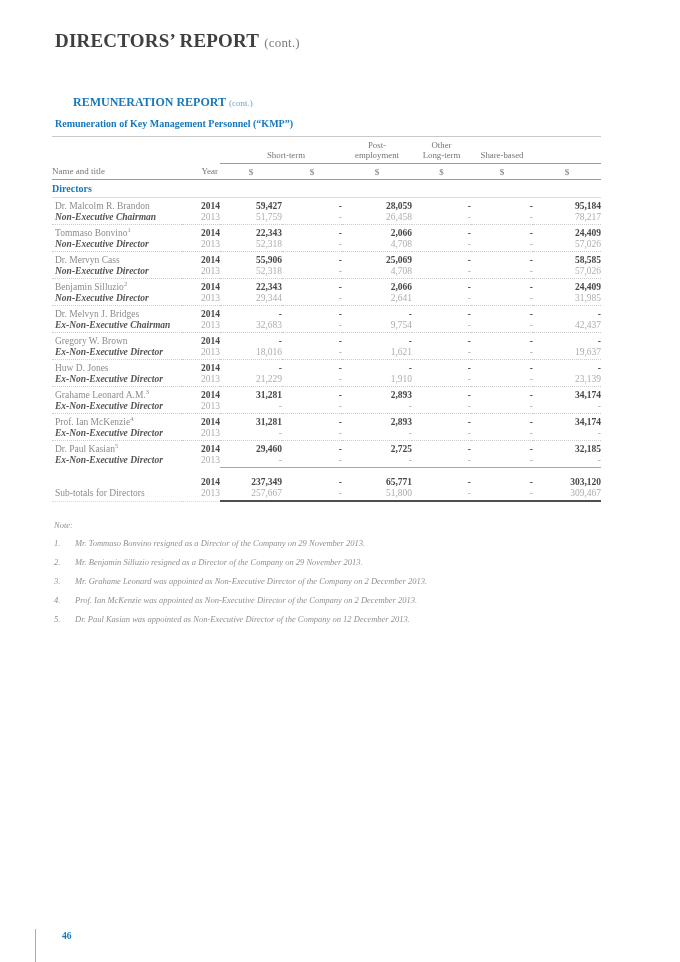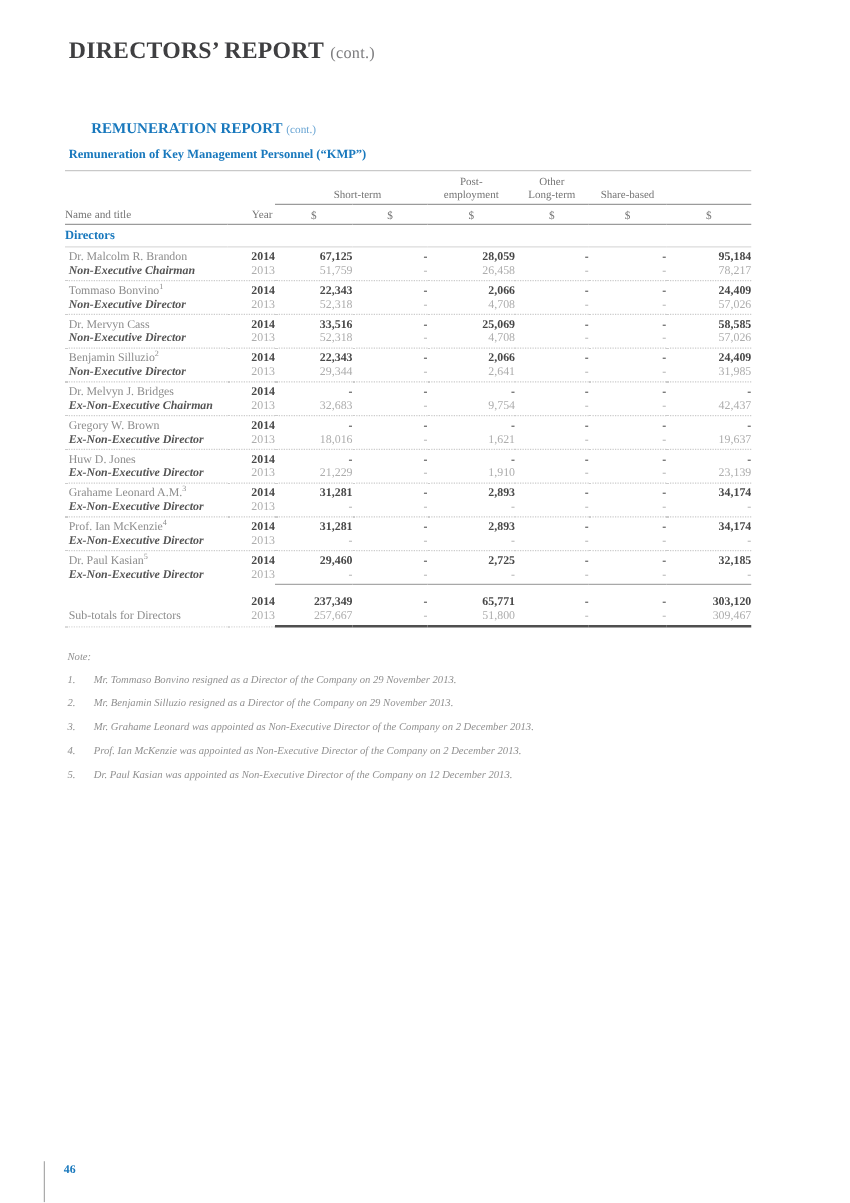--- a/index.html
+++ b/index.html
@@ -50,21 +50,21 @@
 
   
   .notes{position:absolute;left:54px;top:520px;width:520px;font-size:8.5px;font-style:italic;color:#909090;}
   .notes-label{margin-bottom:9px;}
   .note-item{display:flex;margin-bottom:10px;line-height:9px;}
   .note-num{width:21px;flex:0 0 21px;}
   .note-text{flex:1;}
 
   
   .footer-rule{position:absolute;left:35px;top:929px;width:1px;height:33px;background:#ababab;}
-  .page-number{position:absolute;left:51px;top:931px;font-size:9.5px;font-weight:bold;color:#1878bd;}
+  .page-number{position:absolute;left:62px;top:931px;font-size:9.5px;font-weight:bold;color:#1878bd;}
 </style>
 </head>
 <body>
 
 <div class="page">
 
   <div class="doc-title">
     <span>DIRECTORS’ REPORT</span><span class="cont">(cont.)</span>
   </div>
 
@@ -107,21 +107,21 @@
           <td>$</td>
         </tr>
       </thead>
       <tbody>
         <tr class="section-row">
           <td colspan="8">Directors</td>
         </tr>
       <tr class="row1">
             <td class="name-cell">Dr. Malcolm R. Brandon</td>
             <td class="year-cell">2014</td>
-            <td class="num numcol">67,125</td>
+            <td class="num numcol">59,427</td>
             <td class="num numcol">-</td>
             <td class="num numcol">28,059</td>
             <td class="num numcol">-</td>
             <td class="num numcol">-</td>
             <td class="num numcol">95,184</td>
           </tr>
           <tr class="row2">
             <td class="title-cell">Non-Executive Chairman</td>
             <td class="year-cell">2013</td>
             <td class="num numcol">51,759</td>
@@ -147,21 +147,21 @@
             <td class="num numcol">52,318</td>
             <td class="num numcol">-</td>
             <td class="num numcol">4,708</td>
             <td class="num numcol">-</td>
             <td class="num numcol">-</td>
             <td class="num numcol">57,026</td>
           </tr>
           <tr class="row1">
             <td class="name-cell">Dr. Mervyn Cass</td>
             <td class="year-cell">2014</td>
-            <td class="num numcol">33,516</td>
+            <td class="num numcol">55,906</td>
             <td class="num numcol">-</td>
             <td class="num numcol">25,069</td>
             <td class="num numcol">-</td>
             <td class="num numcol">-</td>
             <td class="num numcol">58,585</td>
           </tr>
           <tr class="row2">
             <td class="title-cell">Non-Executive Director</td>
             <td class="year-cell">2013</td>
             <td class="num numcol">52,318</td>

